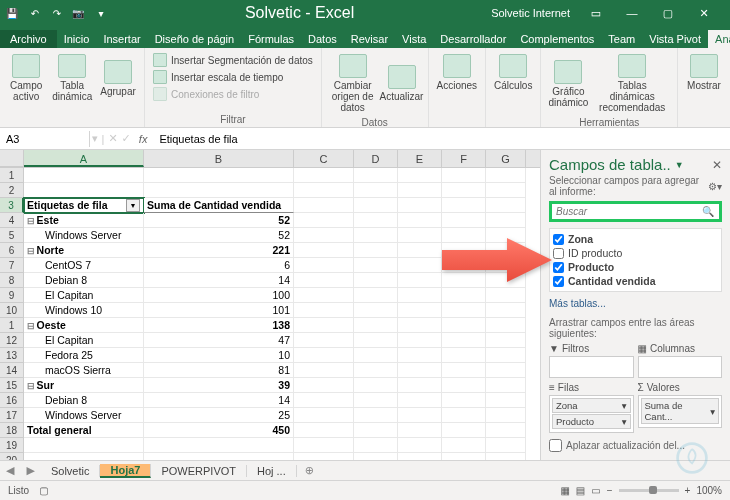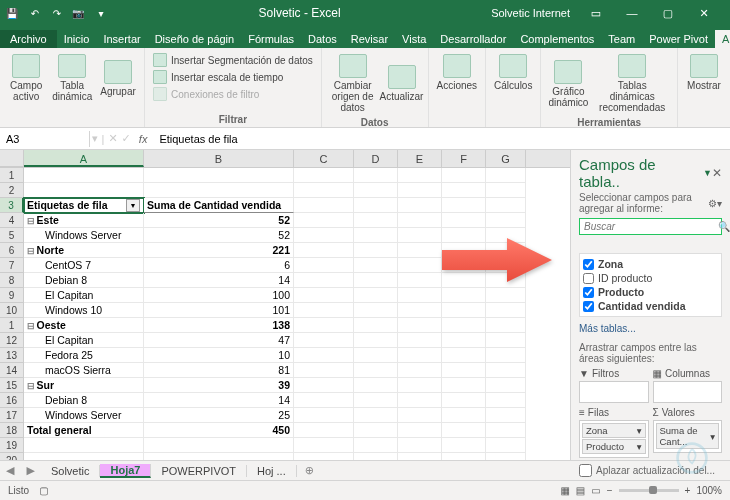--- a/index.html
+++ b/index.html
@@ -2,21 +2,21 @@
 <html><head>
 <meta charset="utf-8">
 <style>
 * { margin: 0; padding: 0; box-sizing: border-box; font-family: "Segoe UI", Tahoma, sans-serif; }
 body { background: #fff; width: 730px; height: 500px; overflow: hidden; position: relative; font-size: 11px; }
 
 
 .titlebar { background: #217346; height: 26px; display: flex; align-items: center; color: #fff; padding: 0 6px; }
 .tb-left { display: flex; gap: 8px; align-items: center; }
 .tb-icon { width: 14px; height: 14px; display: inline-flex; align-items: center; justify-content: center; font-size: 10px; }
-.tb-title { flex: 1; text-align: center; font-size: 12px; }
+.tb-title { flex: 1; text-align: center; font-size: 16px; }
 .tb-right { display: flex; gap: 6px; align-items: center; }
 .tb-right span { font-size: 11px; margin-right: 10px; }
 .tb-winbtn { width: 20px; height: 16px; display: inline-flex; align-items: center; justify-content: center; font-size: 10px; }
 
 
 .menubar { background: #217346; height: 22px; display: flex; align-items: flex-end; color: #fff; font-size: 11px; }
 .menu-item { padding: 3px 7px; cursor: pointer; white-space: nowrap; }
 .menu-item.file { background: #185c37; padding: 3px 10px; }
 .menu-item.context { background: #3f9968; }
 .menu-item.context.active { background: #f3f2f1; color: #217346; }
@@ -24,21 +24,21 @@
 
 .ribbon { background: #f3f2f1; height: 80px; border-bottom: 1px solid #d4d4d4; display: flex; font-size: 10px; color: #444; }
 .ribbon-group { border-right: 1px solid #e1e1e1; padding: 4px 6px 2px; display: flex; flex-direction: column; justify-content: space-between; }
 .rg-content { display: flex; gap: 4px; align-items: center; }
 .rg-btn-big { display: flex; flex-direction: column; align-items: center; gap: 2px; padding: 2px; cursor: pointer; min-width: 40px; }
 .rg-btn-big .ic { width: 28px; height: 24px; background: #d0e8dc; border: 1px solid #a0c8b4; border-radius: 2px; }
 .rg-btn-big .lbl { text-align: center; line-height: 1.1; font-size: 10px; }
 .rg-list { display: flex; flex-direction: column; gap: 1px; }
 .rg-list-item { display: flex; align-items: center; gap: 4px; padding: 1px 2px; cursor: pointer; font-size: 10px; white-space: nowrap; }
 .rg-list-item .sic { width: 14px; height: 14px; background: #d0e8dc; border: 1px solid #a0c8b4; border-radius: 1px; flex-shrink: 0; }
-.rg-label { text-align: center; font-size: 10px; color: #666; padding-top: 2px; font-weight: bold; }
+.rg-label { text-align: center; font-size: 10px; color: #666; padding-top: 2px; }
 
 
 .formulabar { height: 22px; border-bottom: 1px solid #d4d4d4; display: flex; align-items: center; background: #fff; }
 .namebox { width: 90px; padding: 2px 6px; border-right: 1px solid #d4d4d4; font-size: 11px; }
 .fx { padding: 0 6px; color: #666; font-style: italic; font-size: 11px; }
 .fb-input { flex: 1; padding: 2px 6px; font-size: 11px; }
 .fb-sep { color: #ccc; padding: 0 2px; }
 
 
 .main { display: flex; height: 310px; }
@@ -59,46 +59,46 @@
 .cell.num { text-align: right; }
 .cell.bold { font-weight: 600; }
 .expand { color: #888; font-size: 9px; margin-right: 2px; }
 .dropdown-btn { float: right; width: 14px; height: 13px; background: #f0f0f0; border: 1px solid #999; text-align: center; font-size: 7px; line-height: 11px; margin-top: 1px; }
 
 
 .cA { width: 120px; } .cB { width: 150px; } .cC { width: 60px; }
 .cD { width: 44px; } .cE { width: 44px; } .cF { width: 44px; } .cG { width: 40px; }
 
 
-.pane { width: 160px; border-left: 1px solid #d4d4d4; background: #f3f2f1; padding: 6px 8px; display: flex; flex-direction: column; font-size: 10.5px; color: #444; }
+.pane { width: 190px; border-left: 1px solid #d4d4d4; background: #f3f2f1; padding: 6px 8px; display: flex; flex-direction: column; font-size: 10.5px; color: #444; }
 .pane-title { font-size: 15px; color: #217346; margin-bottom: 2px; display: flex; align-items: center; }
 .pane-title .close { margin-left: auto; color: #666; font-size: 12px; cursor: pointer; }
 .pane-sub { font-size: 10px; color: #666; margin-bottom: 4px; display: flex; align-items: center; }
 .pane-sub .gear { margin-left: auto; cursor: pointer; }
-.search-box { display: flex; border: 1px solid #22c55e; background: #fff; padding: 2px 4px; margin-bottom: 18px; }
+.search-box { display: flex; border: 3px solid #22c55e; background: #fff; padding: 2px 4px; margin-bottom: 6px; }
 .search-box input { border: none; flex: 1; font-size: 10px; outline: none; font-style: italic; color: #999; }
 .search-ic { color: #217346; font-size: 10px; }
 .field-list { border: 1px solid #ddd; background: #fff; padding: 3px; margin-bottom: 4px; }
 .field-item { display: flex; align-items: center; gap: 4px; padding: 1px 0; font-size: 10.5px; }
 .field-item input { width: 11px; height: 11px; }
 .field-item.checked { font-weight: 600; }
 .more-tables { font-size: 10px; color: #2e5c8a; padding: 2px 0; cursor: pointer; }
 .drag-hint { font-size: 10px; color: #666; margin: 6px 0 4px; }
 .areas { display: grid; grid-template-columns: 1fr 1fr; gap: 4px; }
 .area { }
 .area-label { font-size: 10px; color: #555; display: flex; align-items: center; gap: 3px; margin-bottom: 2px; }
 .area-box { background: #fff; border: 1px solid #ccc; min-height: 22px; padding: 2px; }
 .area-pill { background: #f0f0f0; border: 1px solid #ccc; padding: 1px 3px; font-size: 9.5px; display: flex; align-items: center; justify-content: space-between; margin-bottom: 1px; }
 .defer { display: flex; align-items: center; gap: 4px; font-size: 10px; margin-top: 6px; color: #666; }
 
 
 .sheettabs { height: 20px; background: #f3f2f1; border-top: 1px solid #d4d4d4; display: flex; align-items: center; font-size: 11px; }
 .st-nav { padding: 0 6px; color: #888; }
 .st-tab { padding: 0 10px; border-right: 1px solid #d4d4d4; color: #444; cursor: pointer; }
-.st-tab.active { background: #f0abfc; color: #217346; font-weight: 600; border-bottom: 2px solid #217346; }
+.st-tab.active { background: #fdba74; color: #217346; font-weight: 600; border-bottom: 2px solid #217346; }
 .st-add { padding: 2px 8px; color: #888; cursor: pointer; }
 
 
 .statusbar { height: 20px; background: #f3f2f1; border-top: 1px solid #d4d4d4; display: flex; align-items: center; padding: 0 8px; font-size: 10px; color: #555; }
 .sb-zoom { margin-left: auto; display: flex; align-items: center; gap: 6px; }
 .sb-slider { width: 60px; height: 3px; background: #ccc; position: relative; }
 .sb-slider::after { content: ''; position: absolute; left: 50%; top: -3px; width: 8px; height: 8px; background: #888; border-radius: 2px; }
 
 
 .arrow-overlay { position: absolute; top: 238px; left: 442px; pointer-events: none; }
@@ -134,21 +134,21 @@
   <div class="menu-item">Inicio</div>
   <div class="menu-item">Insertar</div>
   <div class="menu-item">Diseño de págin</div>
   <div class="menu-item">Fórmulas</div>
   <div class="menu-item">Datos</div>
   <div class="menu-item">Revisar</div>
   <div class="menu-item">Vista</div>
   <div class="menu-item">Desarrollador</div>
   <div class="menu-item">Complementos</div>
   <div class="menu-item">Team</div>
-  <div class="menu-item">Power Pivot</div>
+  <div class="menu-item">Vista Pivot</div>
   <div class="menu-item context active">Analizar</div>
 
 </div>
 
 <div class="ribbon">
   <div class="ribbon-group">
     <div class="rg-content">
       <div class="rg-btn-big">
           <div class="ic"></div>
           <div class="lbl">Campo activo</div>

